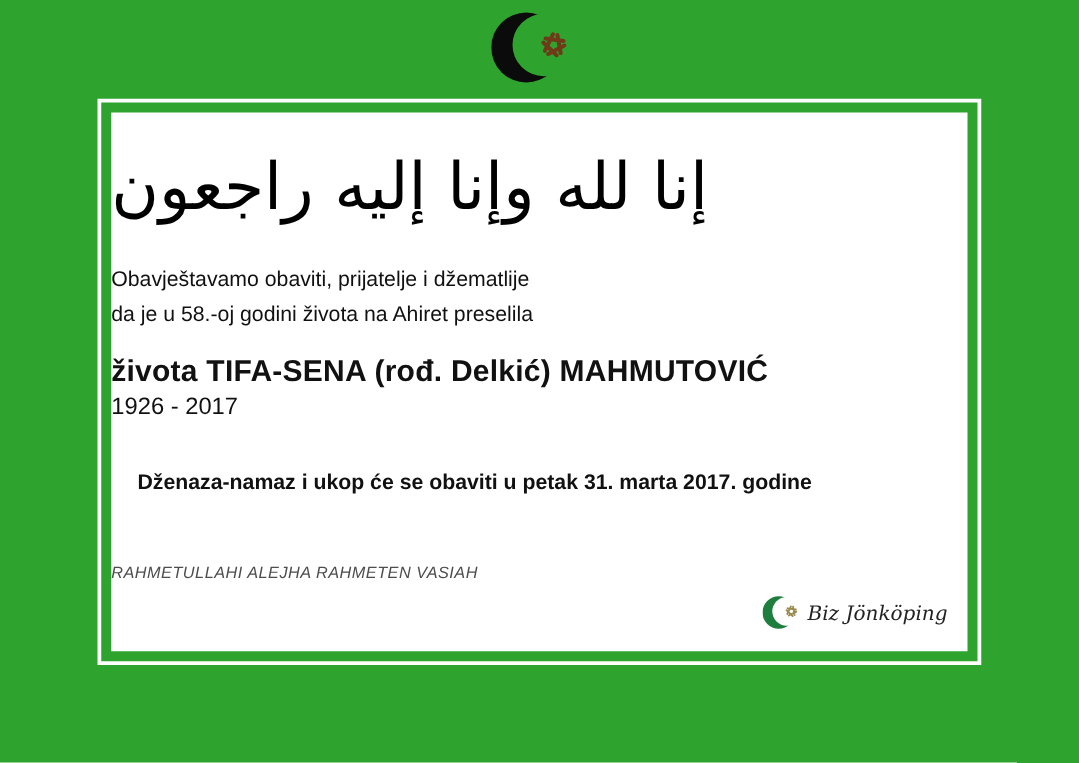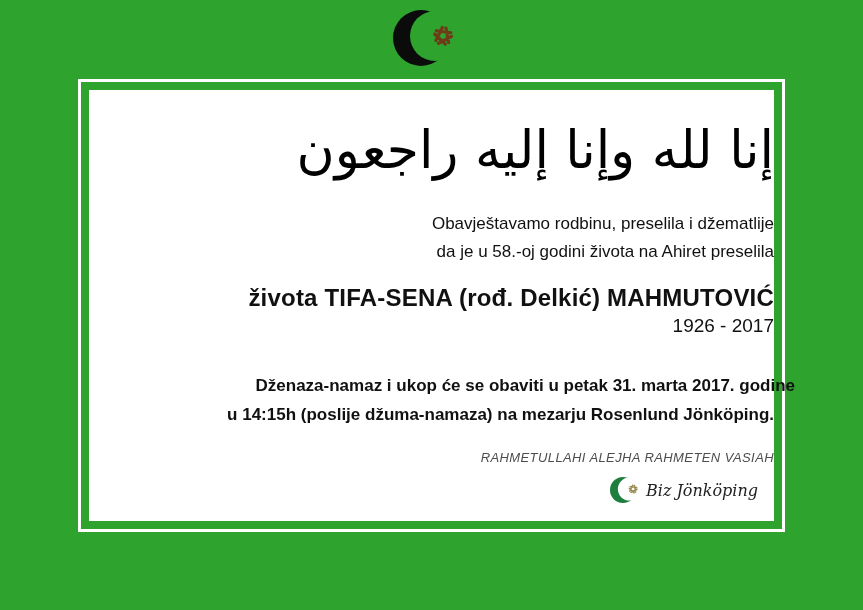--- a/index.html
+++ b/index.html
@@ -26,21 +26,21 @@
     position:absolute;top:79px;left:78px;right:78px;bottom:78px;
     border:3px solid #ffffff;
     padding:8px;
     box-sizing:border-box;
   }
   .card{
     position:relative;width:100%;height:100%;
     background:var(--card-bg);
   }
   .line{
-    position:absolute;left:0;width:100%;text-align:right;
+    position:absolute;left:0;width:100%;text-align:left;
     color:var(--text-main);white-space:nowrap;
   }
   .arabic{
     top:10px;font-size:52px;line-height:100px;
     font-family:"DejaVu Sans",sans-serif;color:#000;
     direction:rtl;
   }
   .intro1{top:124px;font-size:17px;}
   .intro2{top:152px;font-size:17px;}
   .name{top:194px;font-size:24px;font-weight:bold;letter-spacing:0.2px;}
@@ -80,31 +80,30 @@
       <path class="star-stroke star-top" d="M1.8,-8.3 L6.4,5.6 M3.4,7.8 L-8.5,-0.8 M-7.3,-4.3 L7.3,-4.3 M8.5,-0.8 L-3.4,7.8 M-6.4,5.6 L-1.8,-8.3"></path>
     </g>
   </svg>
 </div>
 
 <div class="frame">
   <div class="card">
 
     <div class="line arabic" dir="rtl" lang="ar">إنا لله وإنا إليه راجعون</div>
 
-    <div class="line intro1">Obavještavamo rodbinu, preselila i džematlije</div>
+    <div class="line intro1">Obavještavamo obaviti, prijatelje i džematlije</div>
 
     <div class="line intro2">da je u 58.-oj godini života na Ahiret preselila</div>
 
     <div class="line name">života TIFA-SENA (rođ. Delkić) MAHMUTOVIĆ</div>
 
     <div class="line years">1926 - 2017</div>
 
     <div class="line funeral1">Dženaza-namaz i ukop će se obaviti u petak 31. marta 2017. godine</div>
 
-    <div class="line funeral2">u 14:15h (poslije džuma-namaza) na mezarju Rosenlund Jönköping.</div>
 
     <div class="line prayer">RAHMETULLAHI ALEJHA RAHMETEN VASIAH</div>
 
     <div class="footer-brand">
       <svg viewBox="0 0 78 60" xmlns="http://www.w3.org/2000/svg">
         <circle class="crescent-bottom" cx="28" cy="30" r="28"></circle>
         <circle class="crescent-cut-bottom" cx="42" cy="28" r="25"></circle>
         <g transform="translate(50,28) rotate(8)">
           <path class="star-stroke star-bottom" d="M1.8,-8.3 L6.4,5.6 M3.4,7.8 L-8.5,-0.8 M-7.3,-4.3 L7.3,-4.3 M8.5,-0.8 L-3.4,7.8 M-6.4,5.6 L-1.8,-8.3"></path>
         </g>

